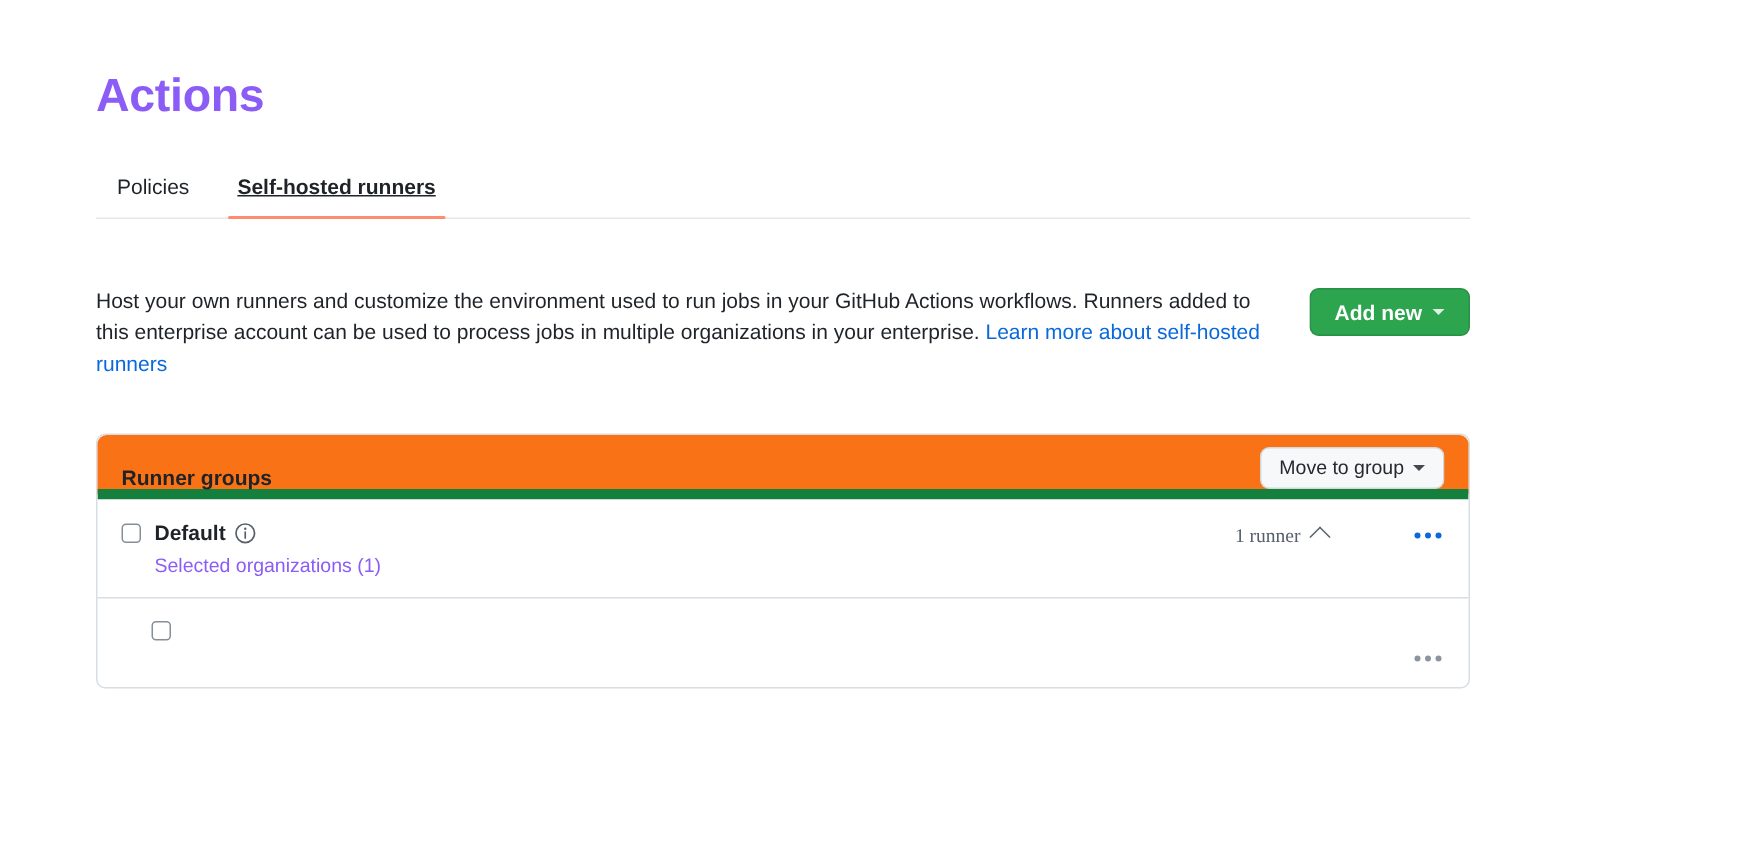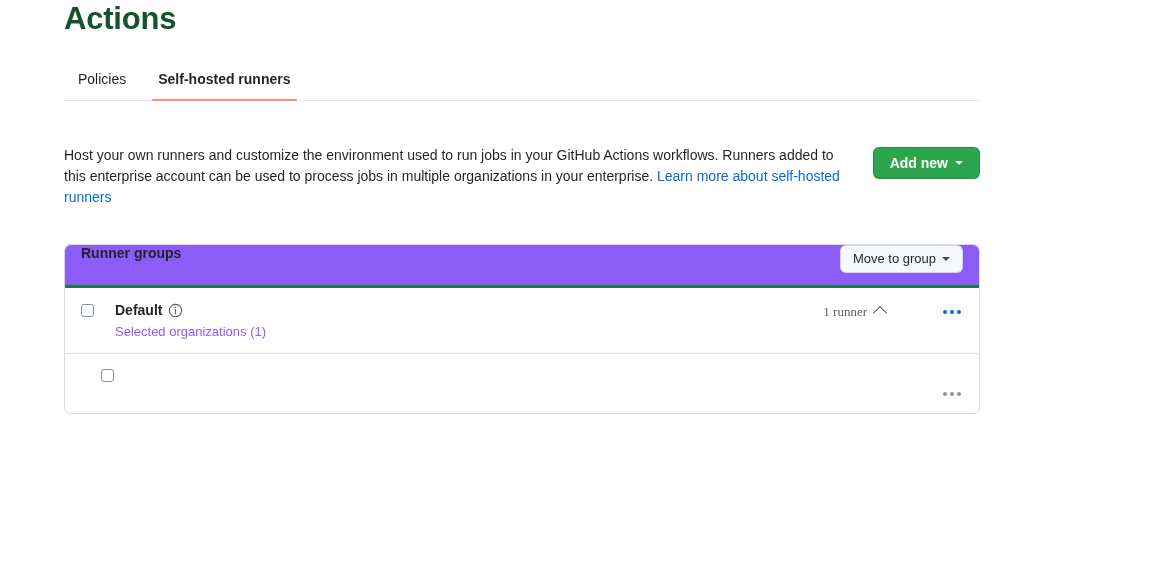--- a/index.html
+++ b/index.html
@@ -21,22 +21,23 @@
     position: absolute;
     left: 64px; top: 0;
     width: 916px;
   }
 
   
   .page-title {
     font-size: 31px;
     font-weight: 600;
     letter-spacing: -0.2px;
-    color: #14532d;
+    color: #8b5cf6;
     margin: 0;
+    padding-top: 45px;
     line-height: 1.25;
   }
 
   
   .tabnav {
     position: relative;
     margin-top: 30px;
     height: 32px;
     border-bottom: 1px solid #e5e7eb;
   }
@@ -54,20 +55,21 @@
     color: #1f2328;
     cursor: pointer;
     white-space: nowrap;
     background: none;
     border: none;
     font-family: inherit;
   }
   .tab:first-child { padding-left: 14px; }
   .tab.active {
     font-weight: 600;
+    text-decoration: underline;
   }
   .tab.active::after {
     content: "";
     position: absolute;
     left: 10px; right: 10px;
     bottom: -1px;
     height: 2px;
     background: #fd8c73;
     border-radius: 2px;
   }
@@ -121,24 +123,24 @@
   .card {
     position: relative;
     margin-top: 36px;
     border: 1px solid #d8dee4;
     border-radius: 6px;
     background: #ffffff;
     width: 916px;
   }
   .card-header {
     display: flex;
-    align-items: flex-start;
+    align-items: flex-end;
     justify-content: space-between;
-    background: #8b5cf6;
-    border-bottom: 3px solid #15803d;
+    background: #f97316;
+    border-bottom: 7px solid #15803d;
     border-radius: 6px 6px 0 0;
     padding: 0 16px;
     height: 43px;
   }
   .card-header-title {
     font-size: 14px;
     font-weight: 600;
     color: #1f2328;
   }
   .btn-white {
@@ -163,21 +165,21 @@
     display: flex;
     align-items: flex-start;
     justify-content: space-between;
     padding: 13px 16px 12px 16px;
     border-bottom: 1px solid #d8dee4;
     min-height: 50px;
   }
   .group-left {
     display: flex;
     align-items: flex-start;
-    gap: 21px;
+    gap: 9px;
   }
   .cbx {
     appearance: none;
     -webkit-appearance: none;
     width: 13px; height: 13px;
     border: 1px solid #868f99;
     border-radius: 3px;
     background: #fff;
     margin: 3px 0 0 0;
     flex: none;

